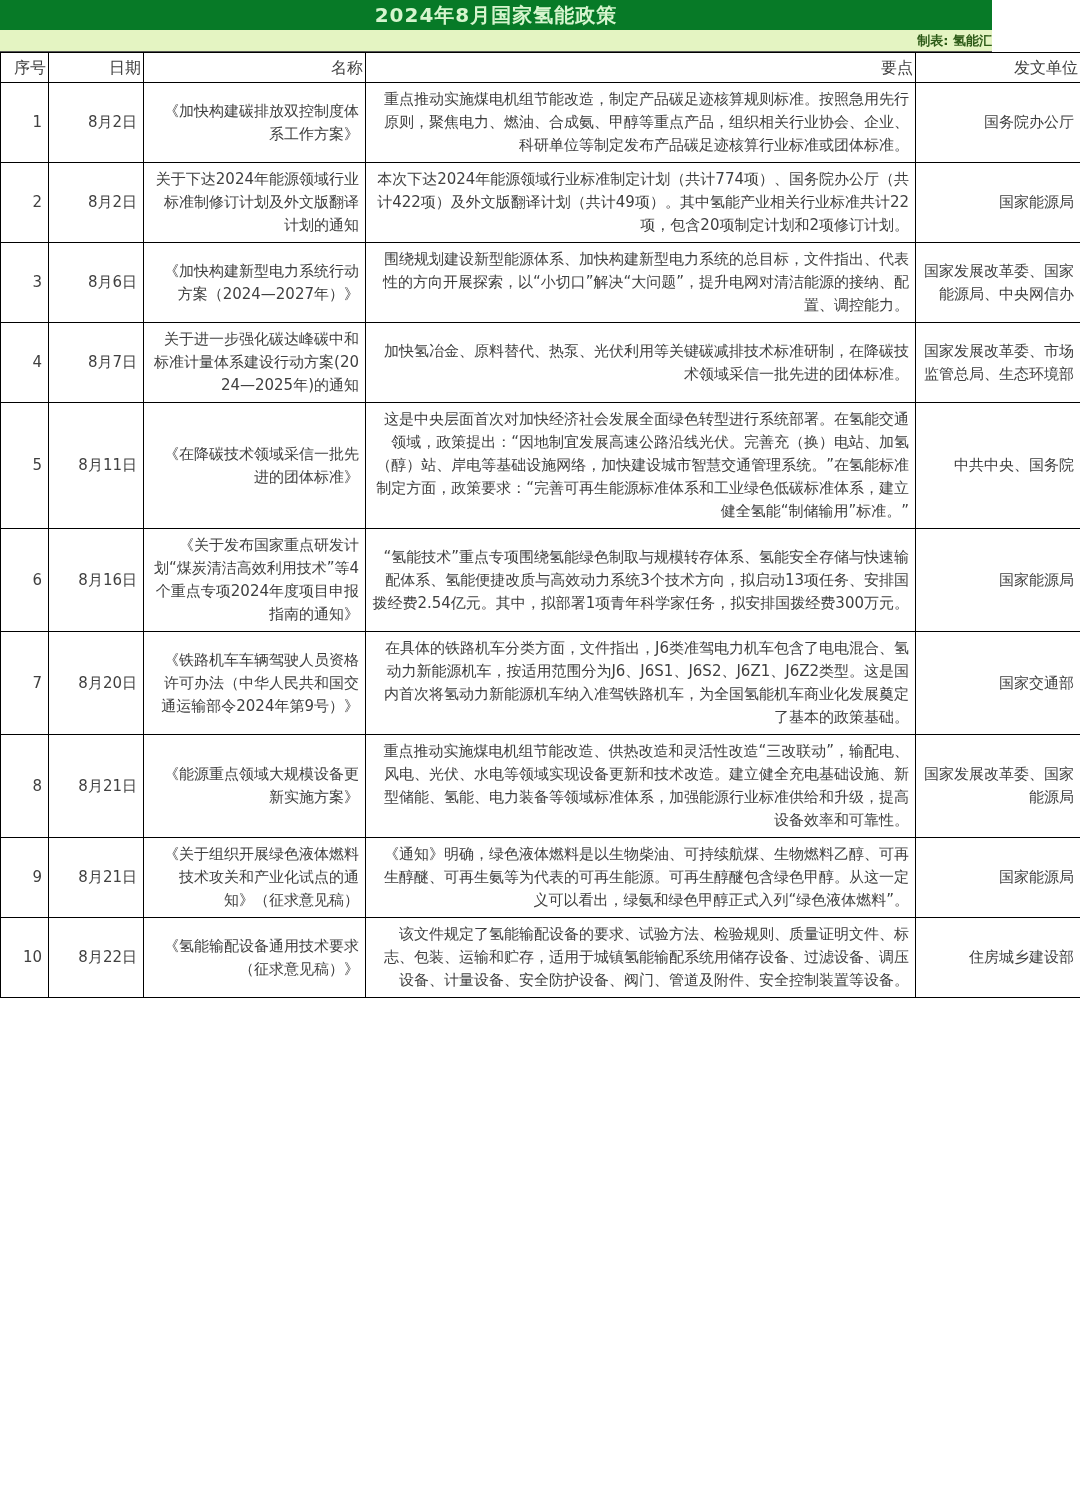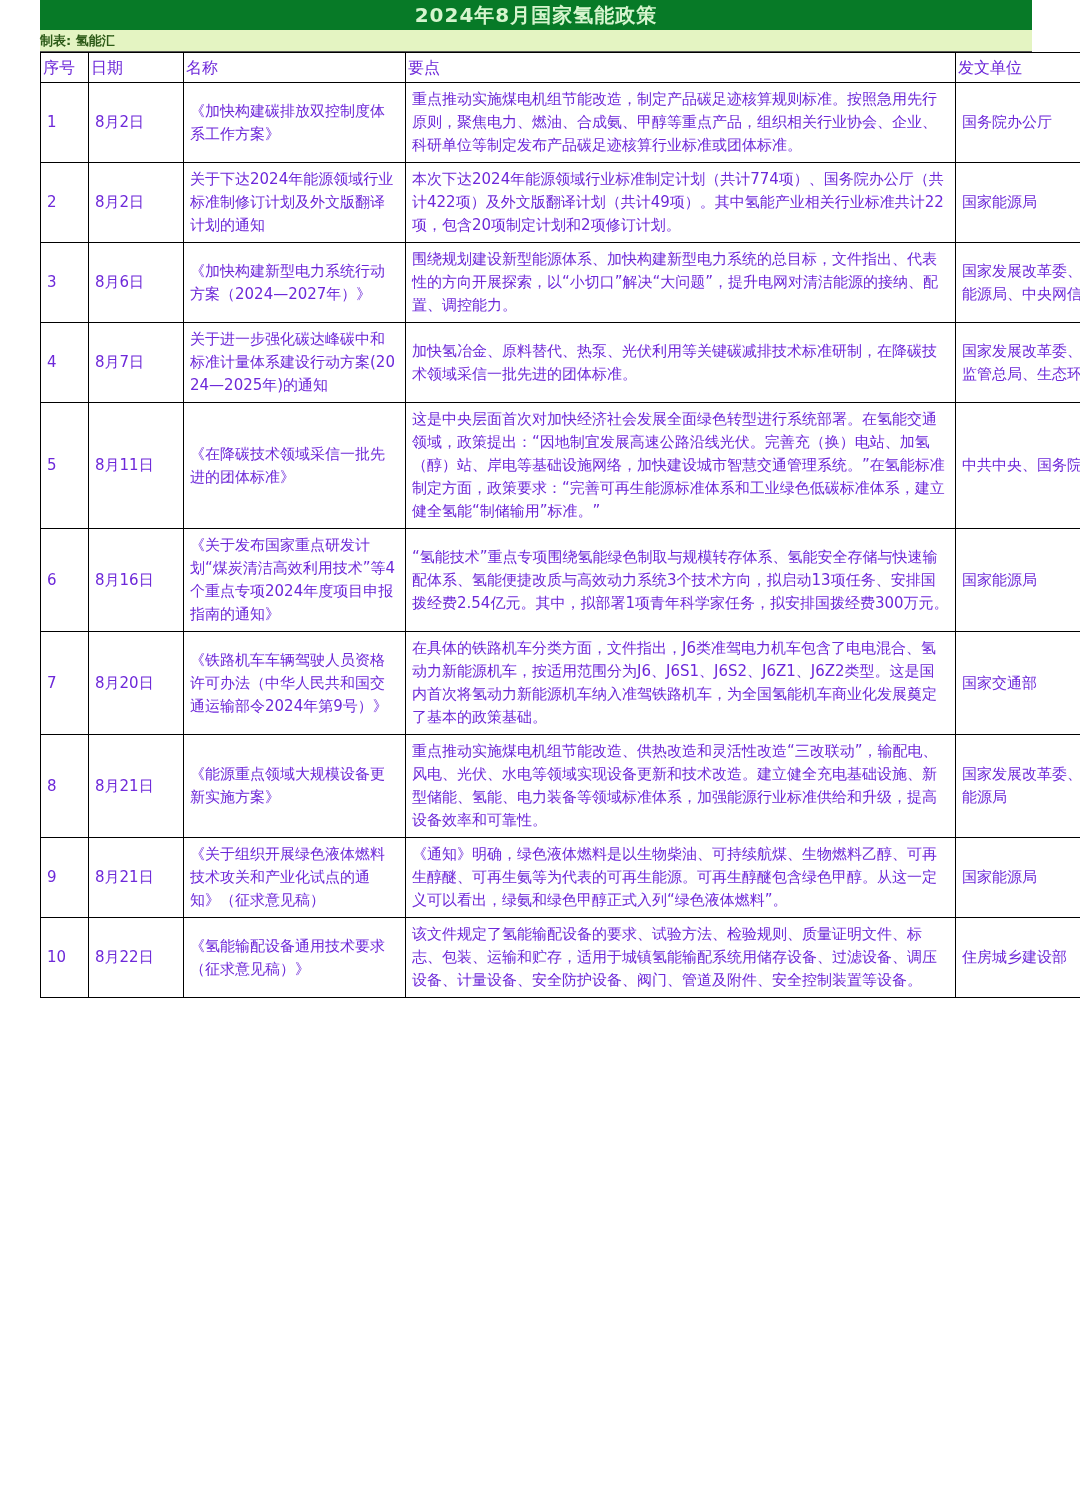--- a/index.html
+++ b/index.html
@@ -3,55 +3,54 @@
 <meta charset="utf-8">
 <style>
   html, body {
     margin: 0;
     padding: 0;
     background: #ffffff;
     font-family: "DejaVu Sans", "Liberation Sans", sans-serif;
   }
   .sheet {
     width: 992px;
-    margin-left: 40px;
   }
   .title-bar {
     background: #077A27;
     color: #D6F5CE;
     font-size: 20px;
     font-weight: bold;
     text-align: center;
     height: 30px;
     line-height: 30px;
     letter-spacing: 1px;
   }
   .subtitle-bar {
     background: #E4F4C2;
     color: #2C5A17;
     font-size: 13px;
     font-weight: bold;
-    text-align: left;
+    text-align: right;
     height: 21px;
     line-height: 21px;
     border-bottom: 1px solid #555;
   }
   table.policy {
     width: 1080px;
     border-collapse: collapse;
     table-layout: fixed;
   }
   table.policy th, table.policy td {
     border: 1px solid #000;
-    text-align: left;
+    text-align: right;
     vertical-align: middle;
     font-size: 15px;
     line-height: 23px;
     padding: 5px 6px;
-    color: #6d28d9;
+    color: #404040;
     word-break: break-all;
   }
   table.policy th {
     font-weight: normal;
     font-size: 16px;
     height: 18px;
     padding: 3px 2px;
     background: #ffffff;
   }
   td.col-points {

